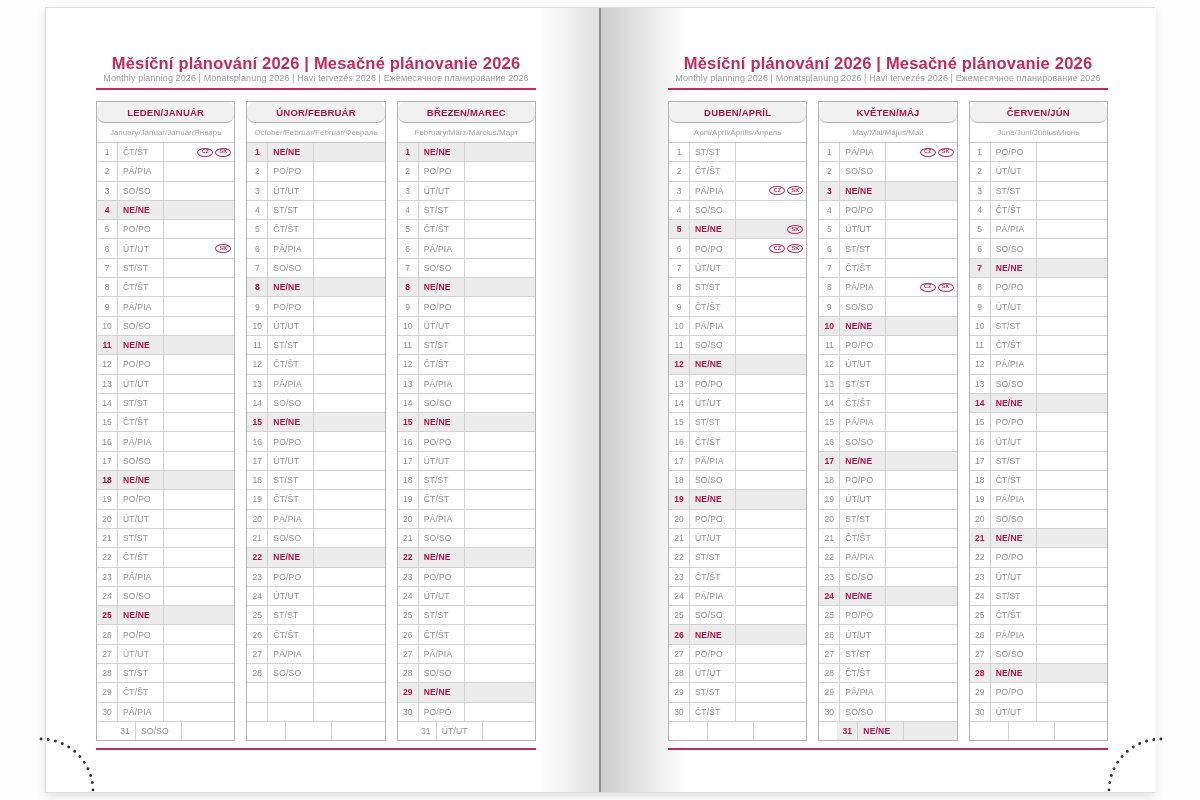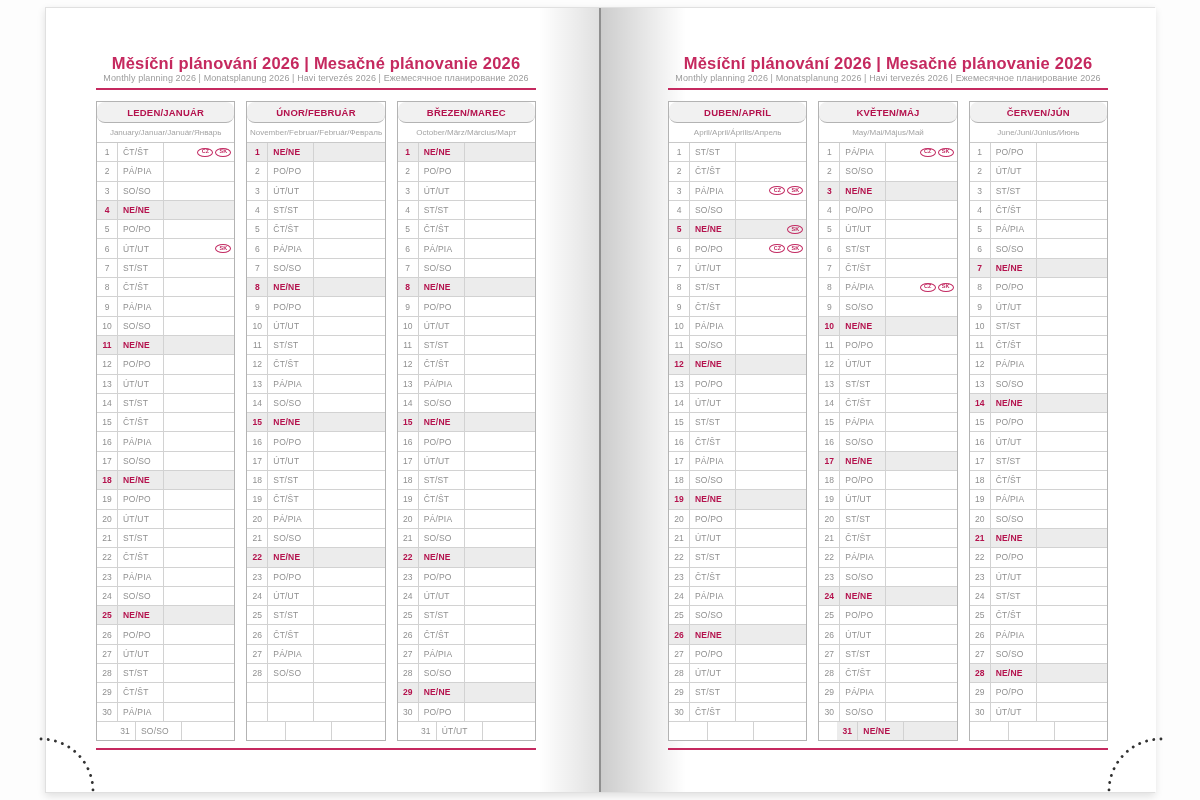--- a/index.html
+++ b/index.html
@@ -232,21 +232,21 @@
                 <span class="c note"></span>
               </div>
             </div>
   </div>
 
   <div class="month">
     <div class="m-head">
               <span class="month-name">ÚNOR/FEBRUÁR</span>
             </div>
     <div class="m-sub">
-              <span class="month-sub">November/Februar/Február/Февраль</span>
+              <span class="month-sub">October/Februar/Február/Февраль</span>
             </div>
     <div class="month-body">
               <div class="day-row sunday">
                 <span class="c num">1</span>
                 <span class="c day">NE/NE</span>
                 <span class="c note"></span>
               </div>
               <div class="day-row">
                 <span class="c num">2</span>
                 <span class="c day">PO/PO</span>
@@ -398,21 +398,21 @@
                 <span class="c note"></span>
               </div>
             </div>
   </div>
 
   <div class="month">
     <div class="m-head">
               <span class="month-name">BŘEZEN/MAREC</span>
             </div>
     <div class="m-sub">
-              <span class="month-sub">October/März/Március/Март</span>
+              <span class="month-sub">February/März/Március/Март</span>
             </div>
     <div class="month-body">
               <div class="day-row sunday">
                 <span class="c num">1</span>
                 <span class="c day">NE/NE</span>
                 <span class="c note"></span>
               </div>
               <div class="day-row">
                 <span class="c num">2</span>
                 <span class="c day">PO/PO</span>

